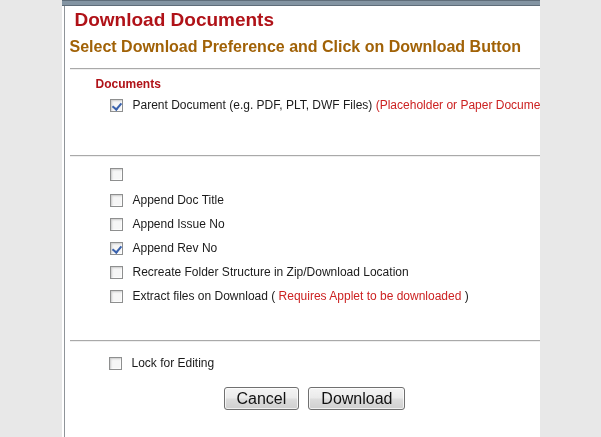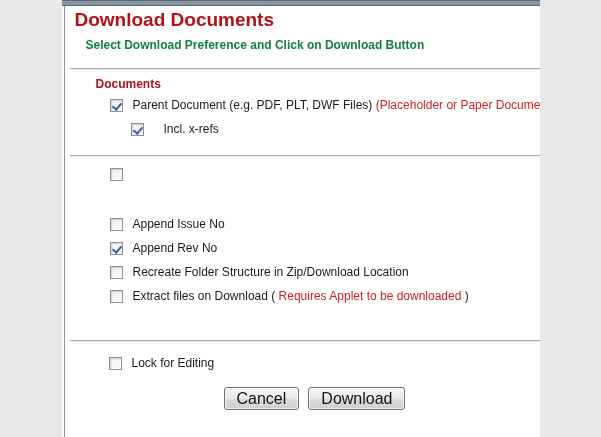--- a/index.html
+++ b/index.html
@@ -14,22 +14,22 @@
     background:#8394a2; border-top:1px solid #5f6d79; border-bottom:1px solid #5f6d79;
   }
   .leftedge {
     position:absolute; top:6px; left:2px; bottom:0; width:1px; background:#8f9499;
   }
   .title {
     position:absolute; left:13px; top:9px;
     font-size:19px; font-weight:bold; color:#b01218; letter-spacing:0px;
   }
   .subtitle {
-    position:absolute; left:24px; top:38px;
-    font-size:12px; font-weight:bold; color:#15803d;
+    position:absolute; left:8px; top:38px;
+    font-size:16px; font-weight:bold; color:#a16207;
   }
   .divider {
     position:absolute; left:8px; right:0; height:1px;
     background:#a9a9a9; box-shadow:0 1px 0 #efefef;
   }
   .div1 { top:68px; } .div2 { top:155px; } .div3 { top:340px; }
   .sec-heading {
     position:absolute; left:34px; top:77px;
     font-size:12px; font-weight:bold; color:#b01218;
   }
@@ -76,31 +76,31 @@
   <div class="sec-heading">Documents</div>
 
   <div class="row" style="left:48px; top:98px;">
     <span class="cb checked"></span>
     <span>
       <span class="lbl">Parent Document (e.g. PDF, PLT, DWF Files)</span>
       <span class="note-red">(Placeholder or Paper Document cannot be downloaded)</span>
     </span>
   </div>
 
-  <div class="row" style="left:69px; top:122px; gap:20px;">
-    <span class="cb checked"></span>
-    <span class="lbl">Incl. x-refs</span>
-  </div>
 
   <div class="divider div2"></div>
 
   <div class="row" style="left:48px; top:168px;">
     <span class="cb"></span>
   </div>
 
+  <div class="row" style="left:48px; top:193px;">
+    <span class="cb"></span>
+    <span class="lbl">Append Doc Title</span>
+  </div>
 
   <div class="row" style="left:48px; top:217px;">
     <span class="cb"></span>
     <span class="lbl">Append Issue No</span>
   </div>
 
   <div class="row" style="left:48px; top:241px;">
     <span class="cb checked"></span>
     <span class="lbl">Append Rev No</span>
   </div>

